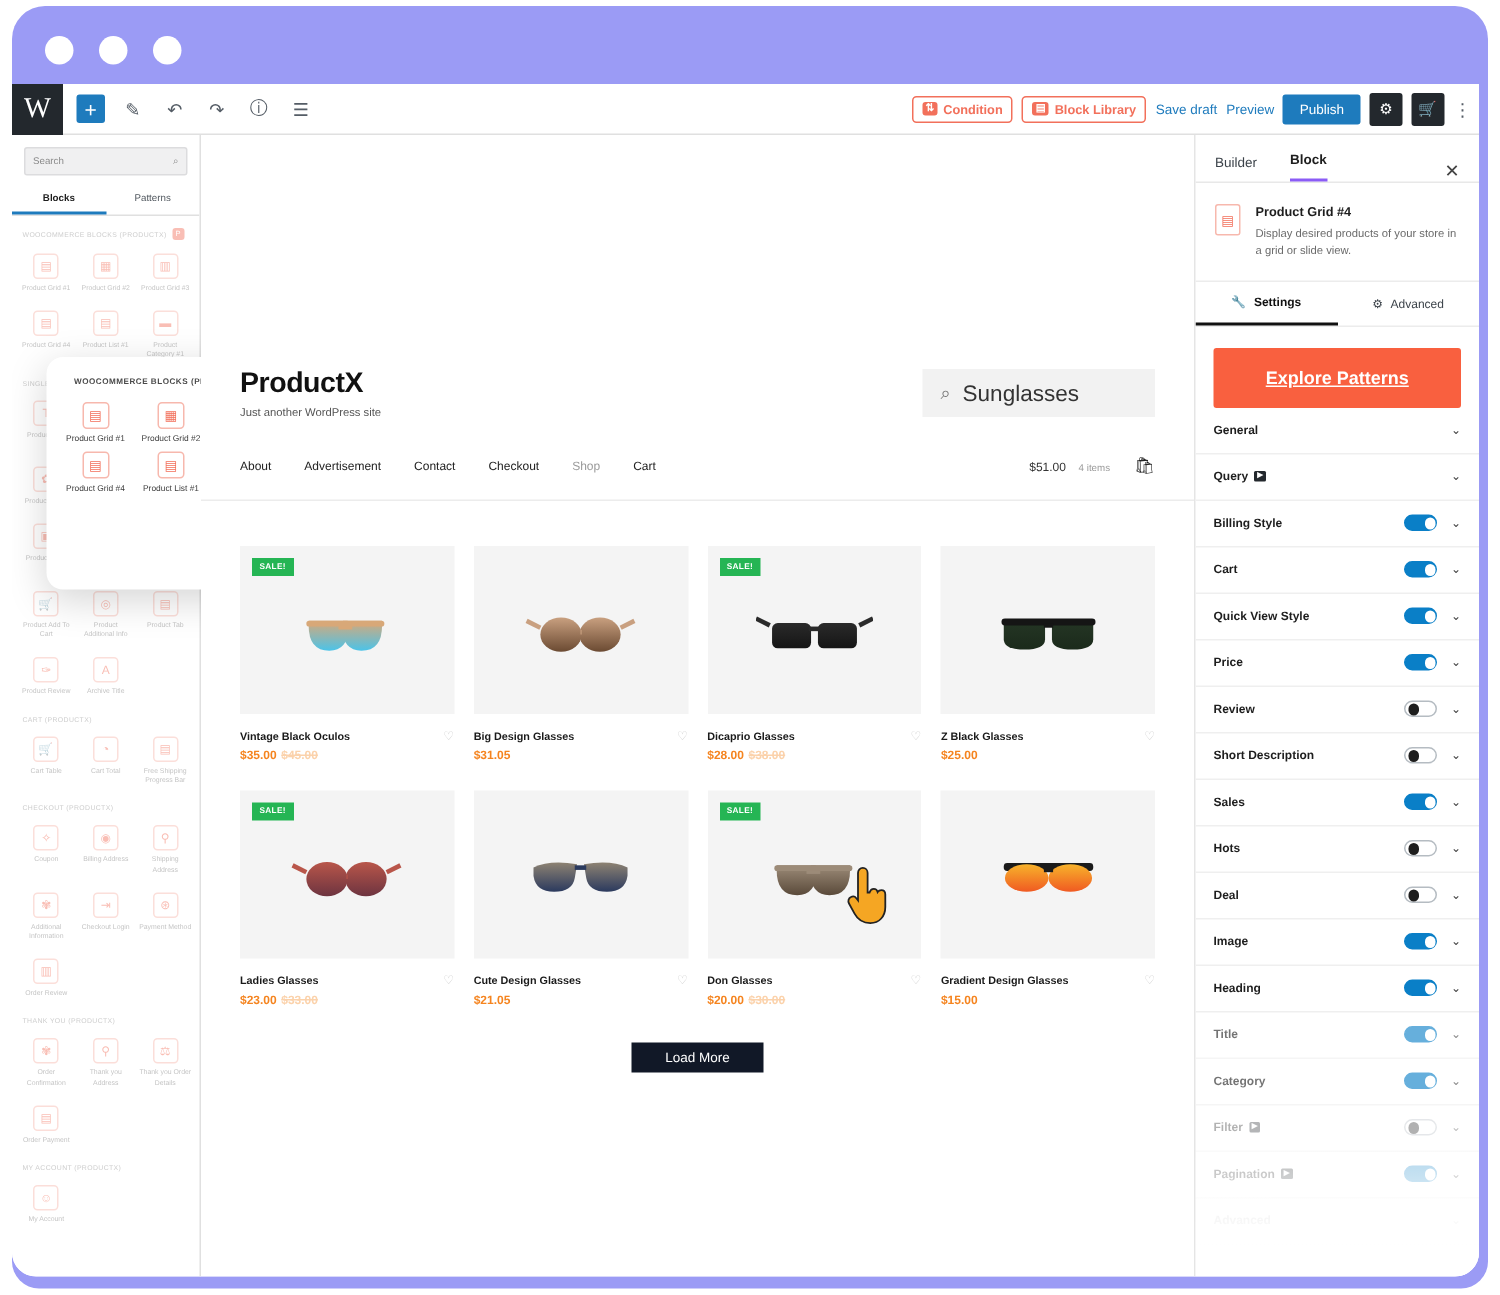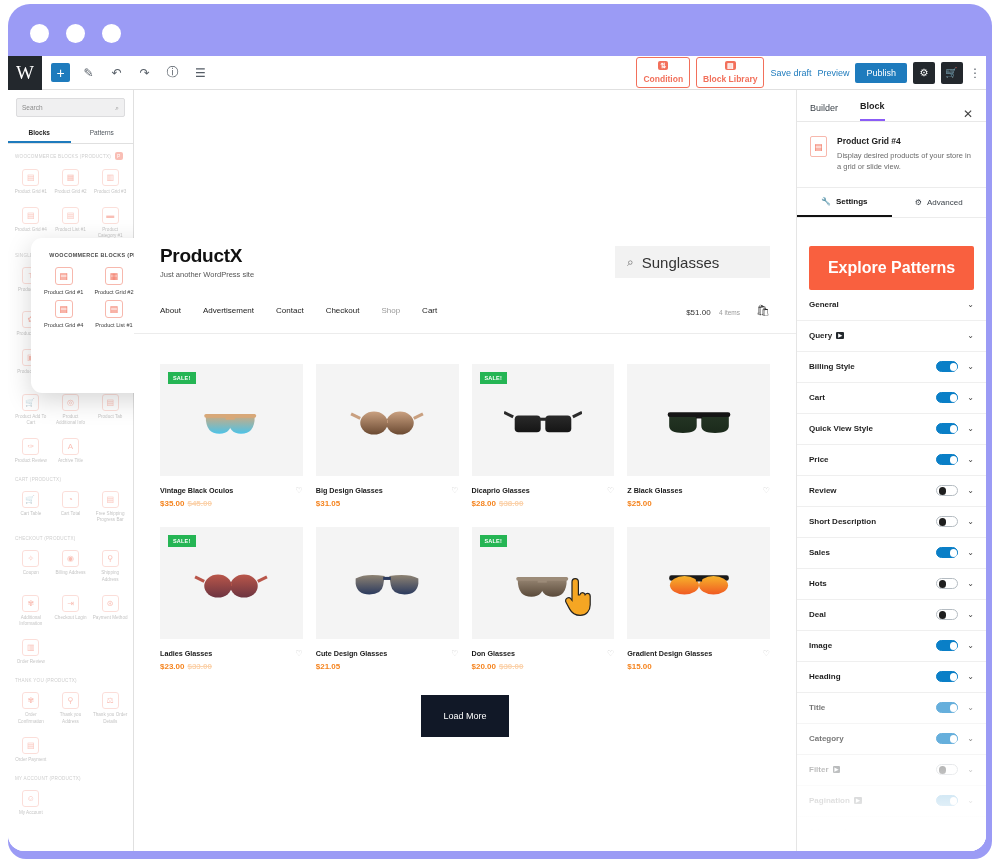--- a/index.html
+++ b/index.html
@@ -47,21 +47,20 @@
   }
   #tb-add { background: #1e7bbd; color: #fff; border-radius: 2px; font-size: 14px; }
   #tb-right {
     margin-left: auto; display: flex; align-items: center; gap: 6px; padding-right: 7px;
   }
   .pill {
     display: flex; align-items: center; gap: 4px;
     border: 1px solid #f2705b; border-radius: 3px;
     padding: 3px 6px; font-size: 8.5px; color: #f2705b; font-weight: 600;
     background: #fff;
-    flex-direction: column;
   }
   .pill .gl { background:#f2705b; color:#fff; border-radius:2px; font-size:7px; padding:1px 2px; line-height:1;}
   .txtlink { font-size: 9px; color: #1e7bbd; }
   #publish-btn { background: #1e7bbd; color:#fff; font-size:9px; padding:5px 11px; border-radius:2px; }
   .sq-btn { width:22px; height:22px; background:#23282d; color:#fff; display:flex; align-items:center; justify-content:center; font-size:10px; border-radius:2px;}
   #kebab { font-size: 12px; color:#555d66; letter-spacing:0; width:10px; text-align:center;}
 
   
   #inserter {
     position: absolute; left: 0; top: 34px; width: 126px; height: 761px;
@@ -128,21 +127,21 @@
   #grid { padding: 30px 26px 0 26px; display:grid; grid-template-columns: repeat(4, 1fr); gap: 19px 13px; }
   .card { }
   .thumb { position:relative; width:100%; height:112px; background:#f4f4f4; display:flex; align-items:center; justify-content:center;}
   .sale { position:absolute; left:8px; top:8px; background:#25b554; color:#fff; font-size:5.5px; font-weight:700; padding:3px 5px; letter-spacing:.2px;}
   .p-row { display:flex; align-items:center; margin-top:10px; }
   .p-name { font-size:7.2px; color:#1a1a1a; font-weight:600; }
   .p-heart { margin-left:auto; font-size:8px; color:#cfcfcf; }
   .p-price { margin-top:4px; font-size:8px; color:#f5841f; font-weight:700; }
   .p-old { color:#fbd2ab; text-decoration: line-through; font-weight:700; margin-left:3px;}
   #load-more-wrap { display:flex; justify-content:center; margin-top:24px; }
-  #load-more { background:#111827; color:#fff; font-size:9px; padding:16px 22px; }
+  #load-more { background:#111827; color:#fff; font-size:9px; padding:5px 22px; }
 
   
   #hand-cursor { position:absolute; left:425px; top:488px; width:34px; height:40px; }
 
   
   #panel {
     position:absolute; left:788px; top:34px; width:190px; height:761px;
     background:#fff; border-left:1px solid #e5e5e5; overflow:hidden;
   }
   #panel-tabs { display:flex; align-items:flex-end; padding: 0 13px; height:32px; border-bottom:1px solid #e8e8e8;}
@@ -151,22 +150,22 @@
   #panel-close { margin-left:auto; font-size:12px; color:#444; }
   #blk-info { display:flex; gap:10px; padding:14px 13px; border-bottom:1px solid #ececec;}
   #blk-ico { width:17px; height:21px; border:1.3px solid #f7b8ad; border-radius:2px; color:#f2705b;
              display:flex; align-items:center; justify-content:center; font-size:9px; flex:none;}
   #blk-name { font-size:8.5px; font-weight:700; color:#1e1e1e; }
   #blk-desc { font-size:7.5px; color:#6b6b6b; margin-top:4px; line-height:1.5; }
   #sub-tabs { display:flex; border-bottom:1px solid #ececec; }
   .stab { flex:1; text-align:center; font-size:8px; color:#3c434a; padding:9px 0; display:flex; align-items:center; justify-content:center; gap:5px;}
   .stab.active { color:#111; font-weight:600; border-bottom:2.5px solid #111;}
   #explore {
-    margin:28px 12px 0 12px; background:#f9603f; color:#fff; text-align:center;
-    font-size:16px; font-weight:700; padding:13px 0; border-radius:2px;
+    margin:14px 12px 0 12px; background:#f9603f; color:#fff; text-align:center;
+    font-size:12px; font-weight:700; padding:13px 0; border-radius:2px;text-decoration:underline;
   }
   #links { display:flex; justify-content:space-between; padding:12px 12px 11px 12px; border-bottom:1px solid #ececec;}
   .plink { font-size:8px; color:#1e1e1e; font-weight:600; text-decoration:underline; }
   .srow {
     display:flex; align-items:center; padding:0 12px; height:31px;
     border-bottom:1px solid #efefef;
   }
   .srow .slbl { font-size:8px; color:#1e1e1e; font-weight:600; display:flex; align-items:center; gap:4px;}
   .vid-badge { background:#23282d; color:#fff; font-size:5px; padding:1px 2px; border-radius:1px; line-height:1.1;}
   .srow .sctl { margin-left:auto; display:flex; align-items:center; gap:9px;}

